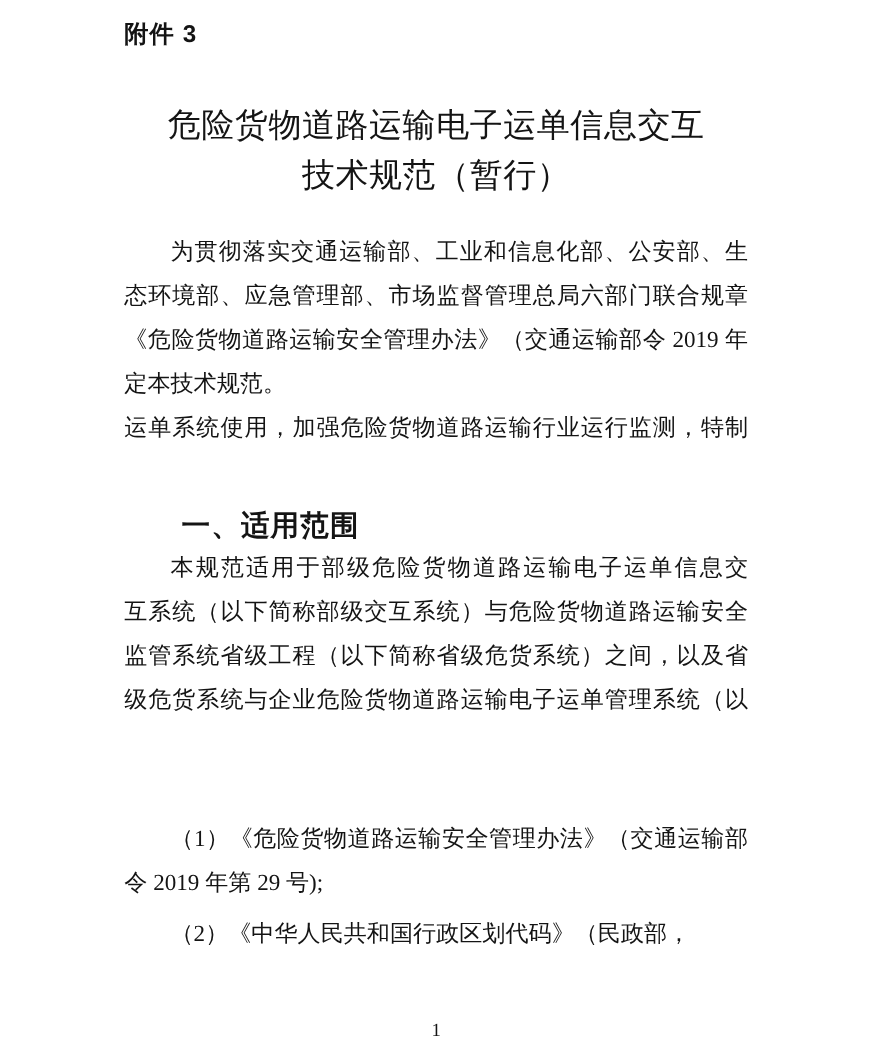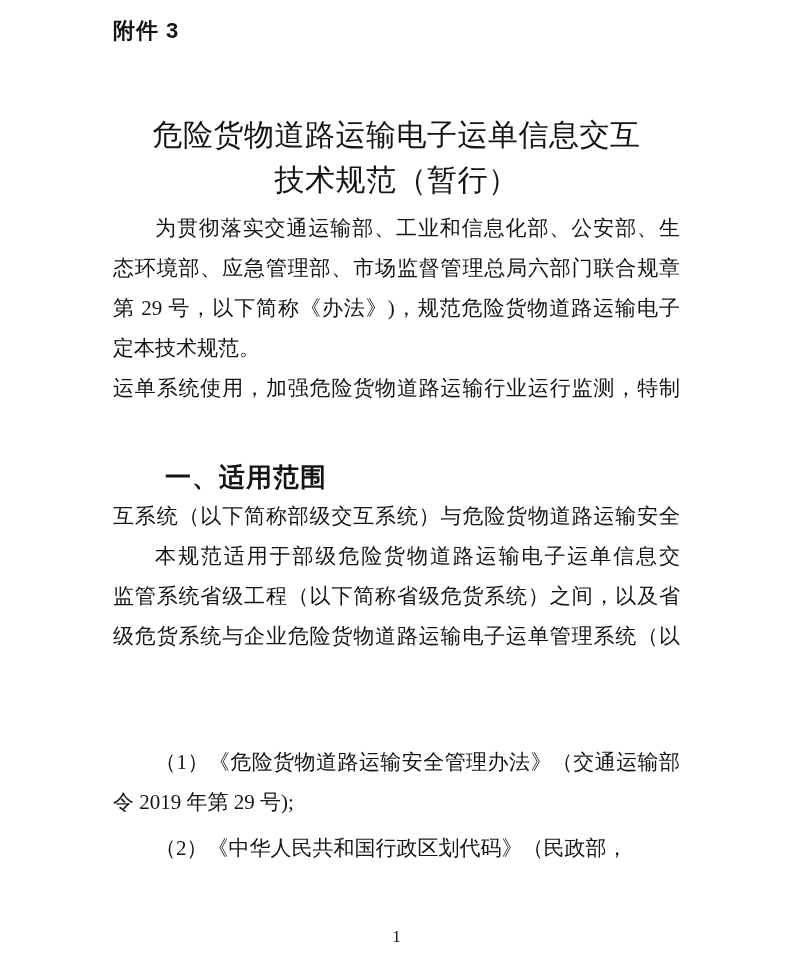--- a/index.html
+++ b/index.html
@@ -32,21 +32,20 @@
   .title {
     position: absolute;
     left: 113px;
     width: 567px;
     top: 92px;
     text-align: center;
     font-size: 30px;
     line-height: 45px;
     font-weight: 500;
     letter-spacing: 0.5px;
-    margin-top: 20px;
   }
   .para {
     position: absolute;
     left: 113px;
     width: 567px;
     font-size: 21px;
     line-height: 40px;
   }
   .line {
     text-align: justify;
@@ -90,30 +89,30 @@
   <div class="attachment">附件 3</div>
 
   <div class="title">
     <div>危险货物道路运输电子运单信息交互</div>
     <div>技术规范（暂行）</div>
   </div>
 
   <div class="para p1">
     <div class="line jl indent">为贯彻落实交通运输部、工业和信息化部、公安部、生</div>
     <div class="line jl">态环境部、应急管理部、市场监督管理总局六部门联合规章</div>
-    <div class="line jl">第 29 号，以下简称《办法》)，规范危险货物道路运输电子</div>
+    <div class="line jl">《危险货物道路运输安全管理办法》（交通运输部令 2019 年</div>
     <div class="line ll">定本技术规范。</div>
     <div class="line jl">运单系统使用，加强危险货物道路运输行业运行监测，特制</div>
   </div>
 
   <div class="heading h1pos">一、适用范围</div>
 
   <div class="para p2">
+    <div class="line jl indent">本规范适用于部级危险货物道路运输电子运单信息交</div>
     <div class="line jl">互系统（以下简称部级交互系统）与危险货物道路运输安全</div>
-    <div class="line jl indent">本规范适用于部级危险货物道路运输电子运单信息交</div>
     <div class="line jl">监管系统省级工程（以下简称省级危货系统）之间，以及省</div>
     <div class="line jl">级危货系统与企业危险货物道路运输电子运单管理系统（以</div>
   </div>
 
 
   <div class="para p3">
     <div class="line jl indent">（1）《危险货物道路运输安全管理办法》（交通运输部</div>
     <div class="line ll">令 2019 年第 29 号);</div>
   </div>
 

